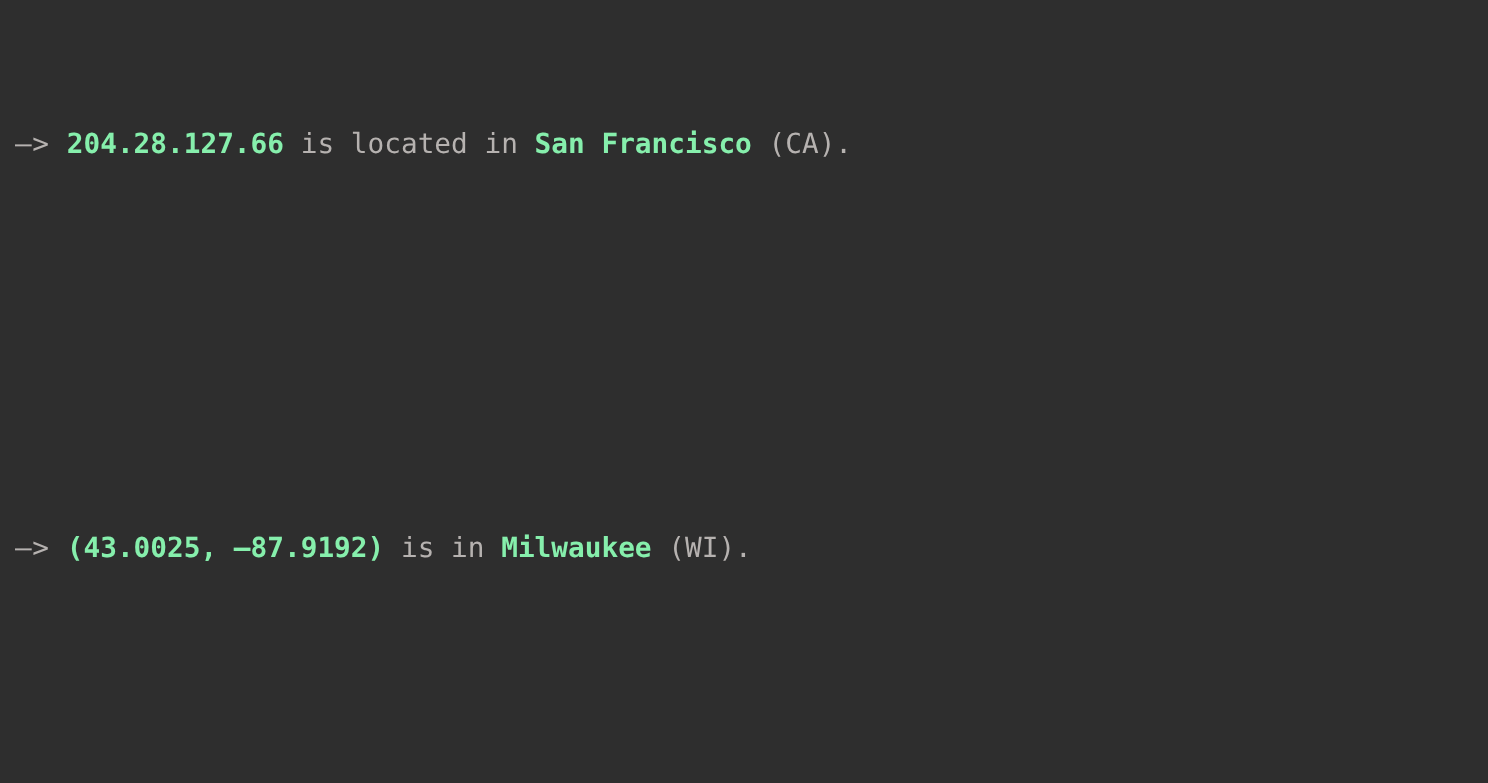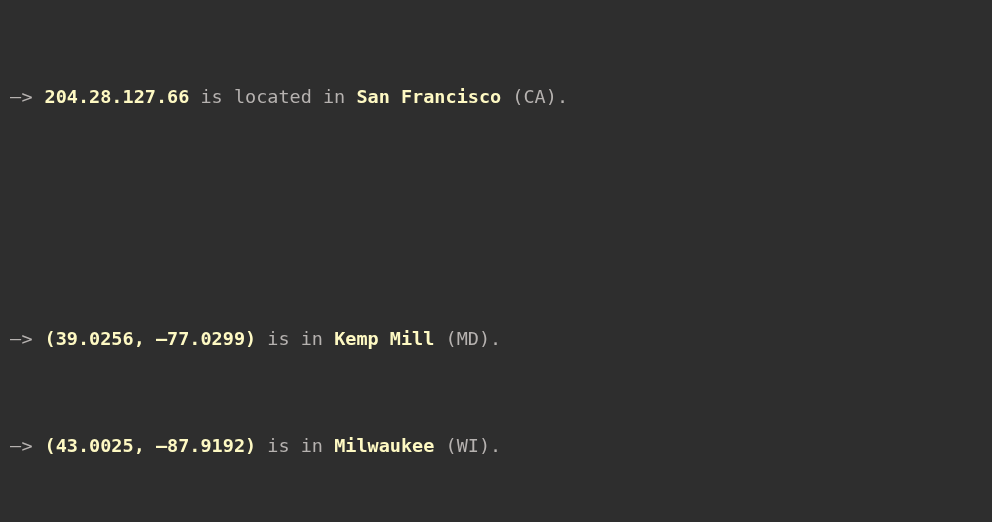--- a/index.html
+++ b/index.html
@@ -23,35 +23,34 @@
   .line {
     white-space: pre;
   }
   .blankline {
     height: 1.45em;
   }
   .arrow {
     letter-spacing: 0.02em;
   }
   .bold {
-    color: #fef9c3;
+    color: #86efac;
     font-weight: 700;
   }
 </style>
 </head>
 <body>
 
 <div class="terminal">
 
   <div class="line"><span class="arrow">–&gt; </span><span class="bold">204.28.127.66</span><span> is located in </span><span class="bold">San Francisco</span><span> (CA).</span></div>
 
   <div class="blankline"></div>
 
 
-  <div class="line"><span class="arrow">–&gt; </span><span class="bold">(39.0256, –77.0299)</span><span> is in </span><span class="bold">Kemp Mill</span><span> (MD).</span></div>
 
   <div class="line"><span class="arrow">–&gt; </span><span class="bold">(43.0025, –87.9192)</span><span> is in </span><span class="bold">Milwaukee</span><span> (WI).</span></div>
 
   
 
   
 
   
 
   

